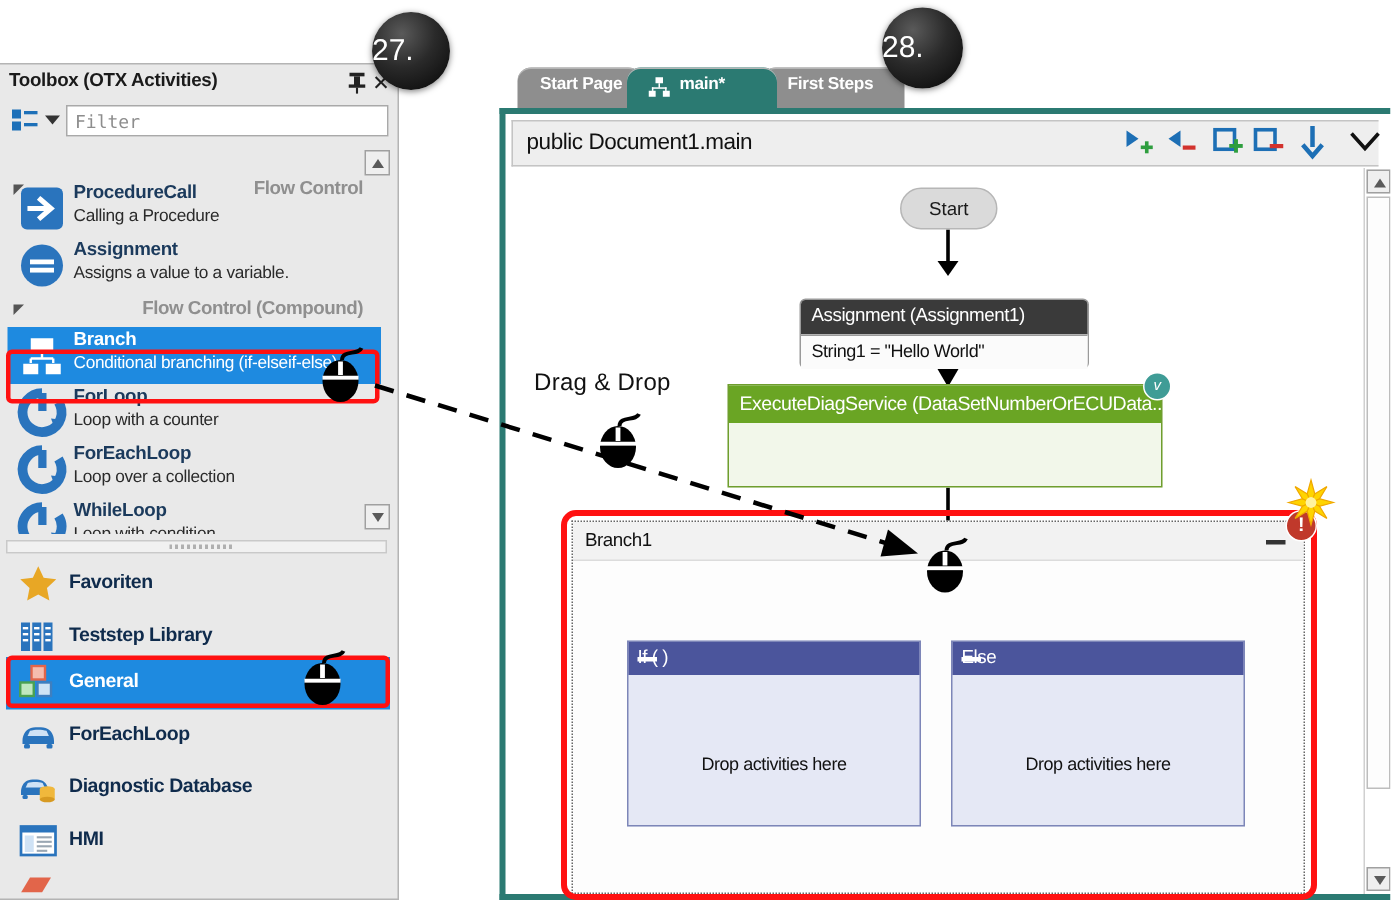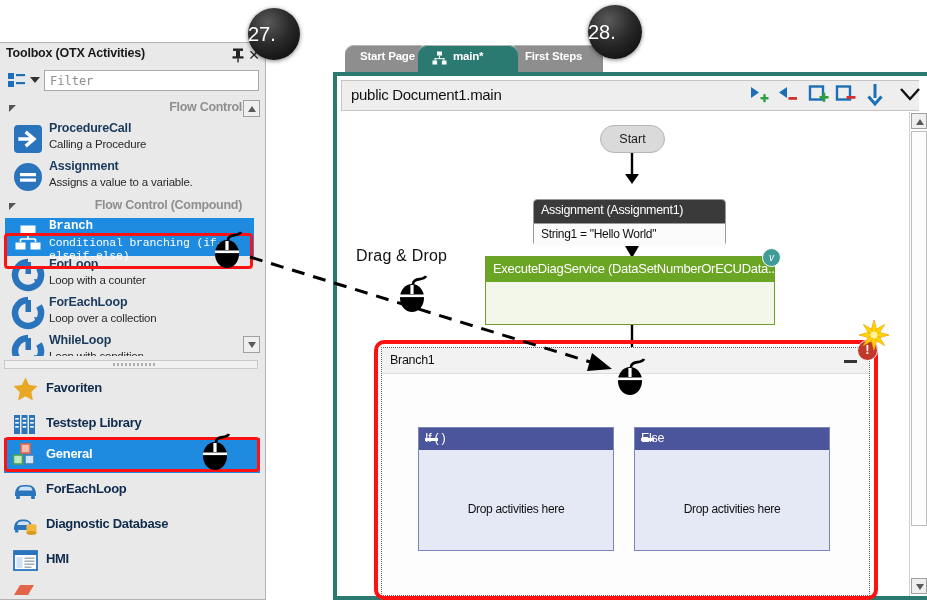--- a/index.html
+++ b/index.html
@@ -39,21 +39,21 @@
   #tb-list{left:1px;top:98px;width:264px;height:258px;overflow:hidden;}
   .grp-hdr{position:absolute;height:18px;width:255px;}
   .grp-tri{position:absolute;left:8px;top:5px;width:0;height:0;
      border-top:7px solid #555;border-right:7px solid transparent;}
   .grp-label{position:absolute;right:14px;top:0px;font-size:12.5px;color:#8f8f8f;font-weight:600;letter-spacing:-0.3px;}
 
   .tb-item{position:absolute;left:4px;width:249px;height:38px;}
   .tb-item .ic{position:absolute;left:8px;top:4px;width:30px;height:30px;}
   .tb-item .nm{position:absolute;left:44px;top:1px;font-size:12.5px;color:#1b3a5c;font-weight:600;letter-spacing:-0.2px;}
   .tb-item .ds{position:absolute;left:44px;top:18px;font-size:11.5px;color:#2a2a2a;letter-spacing:-0.2px;}
-  .tb-item.sel .nm,.tb-item.sel .ds{color:#fff;font-family:Liberation Mono, monospace;}
+  .tb-item.sel .nm,.tb-item.sel .ds{color:#fff;}
   .tb-item.sel{background:#1e8ae0;}
 
   #tb-scrollbar{left:243px;top:100px;width:18px;height:253px;}
   .sb-btn{position:absolute;left:0;width:17px;height:17px;background:#efefef;border:1px solid #a0a0a0;box-sizing:border-box;}
   .sb-arrow{position:absolute;left:4px;width:0;height:0;}
 
   
   #tb-hscroll{left:4px;top:360px;width:254px;height:9px;background:#f1f1f1;border:1px solid #c9c9c9;box-sizing:border-box;}
   #tb-hthumb{position:absolute;left:108px;top:2px;width:42px;height:3px;
     background:repeating-linear-gradient(to right,#b0b0b0 0 2px,transparent 2px 4px);}
@@ -176,21 +176,21 @@
       </svg>
   </span>
   <span id="view-caret"></span>
   <div id="filter-input" title="Filter">
     <span>Filter</span>
   </div>
 </div>
 
 <div class="abs" id="tb-list">
 
-  <div class="grp-hdr" style="top:2px">
+  <div class="grp-hdr" style="top:20px">
     <span class="grp-tri"></span>
     <span class="grp-label">Flow Control</span>
   </div>
 
   <div class="tb-item" style="top:22px">
     <span class="ic">
       <svg width="30" height="30" viewBox="0 0 30 30">
           <rect x="1" y="1" width="28" height="28" rx="4" fill="#2a74bd"></rect>
       <path d="M7 15h11M14 9l7 6-7 6" stroke="#fff" stroke-width="3.4" fill="none" stroke-linecap="square"></path>
         </svg>

